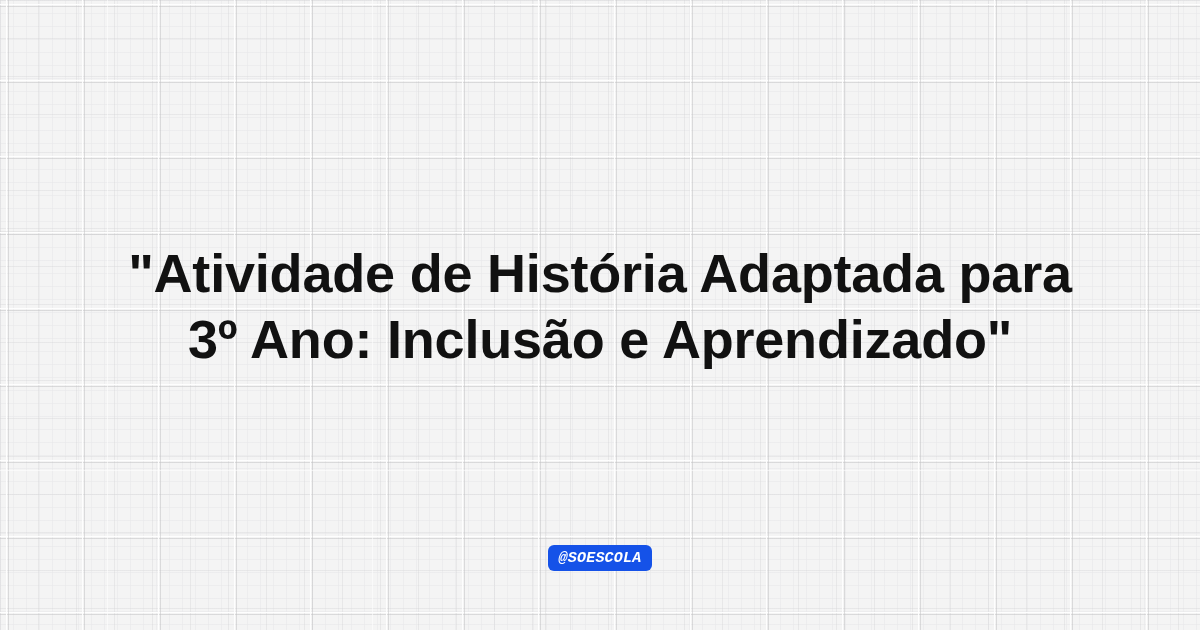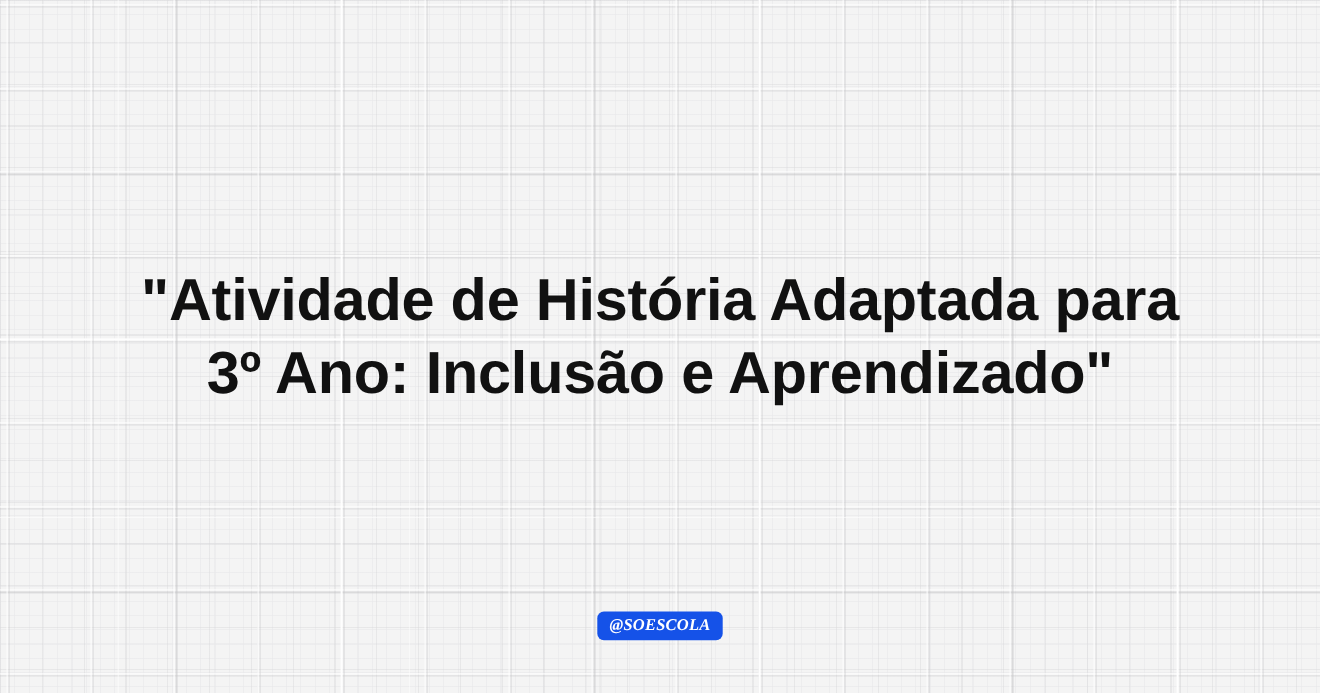--- a/index.html
+++ b/index.html
@@ -116,29 +116,28 @@
 
   .handle-badge {
     display: inline-flex;
     align-items: center;
     justify-content: center;
     height: 26px;
     padding: 0 11px;
     border-radius: 6px;
     background-color: #1552e8;
     color: #ffffff;
-    font-family: Liberation Serif, serif;
+    font-family: Liberation Mono, monospace;
     font-size: 15px;
     font-weight: 700;
     font-style: italic;
     letter-spacing: 0.2px;
     line-height: 1;
     white-space: nowrap;
     box-sizing: border-box;
-    margin-top: 11px;
   }
 </style>
 </head>
 <body>
 
 <div class="canvas">
 
   <div class="grid-texture"></div>
   <div class="grid-streaks"></div>
 

